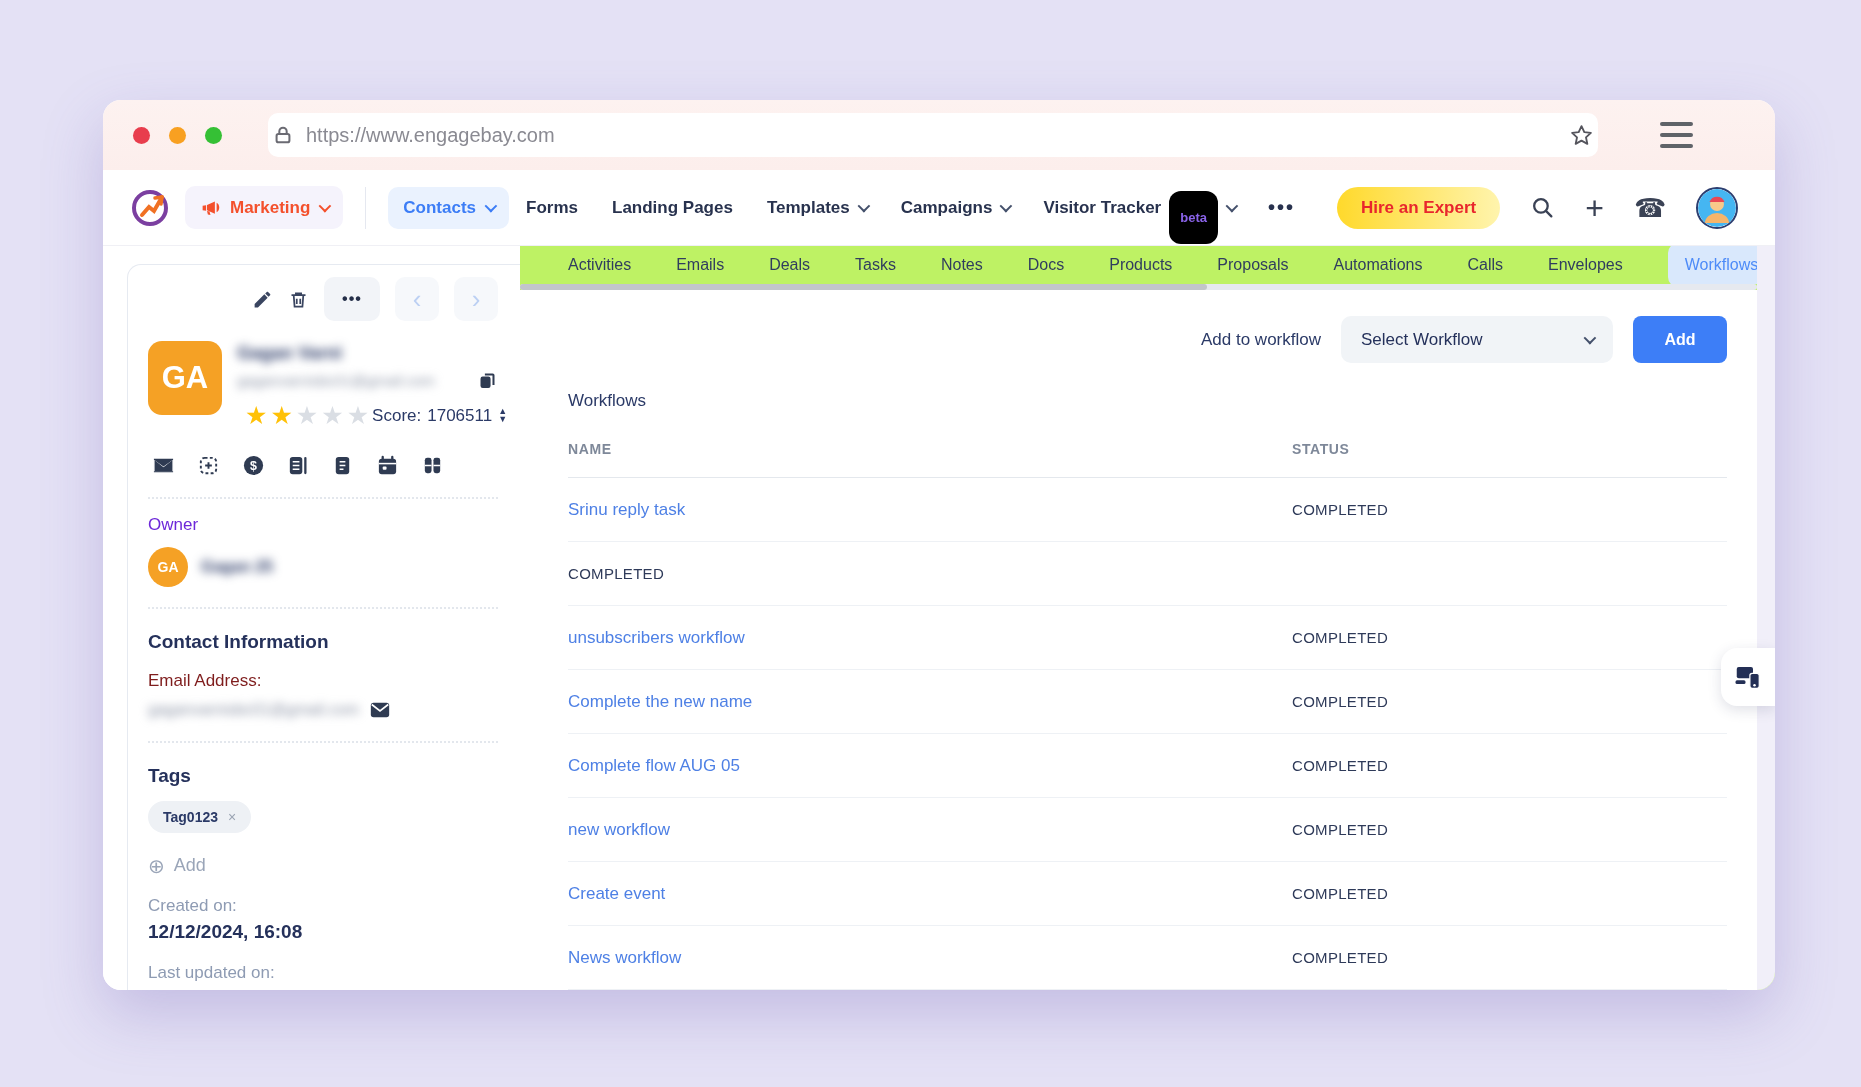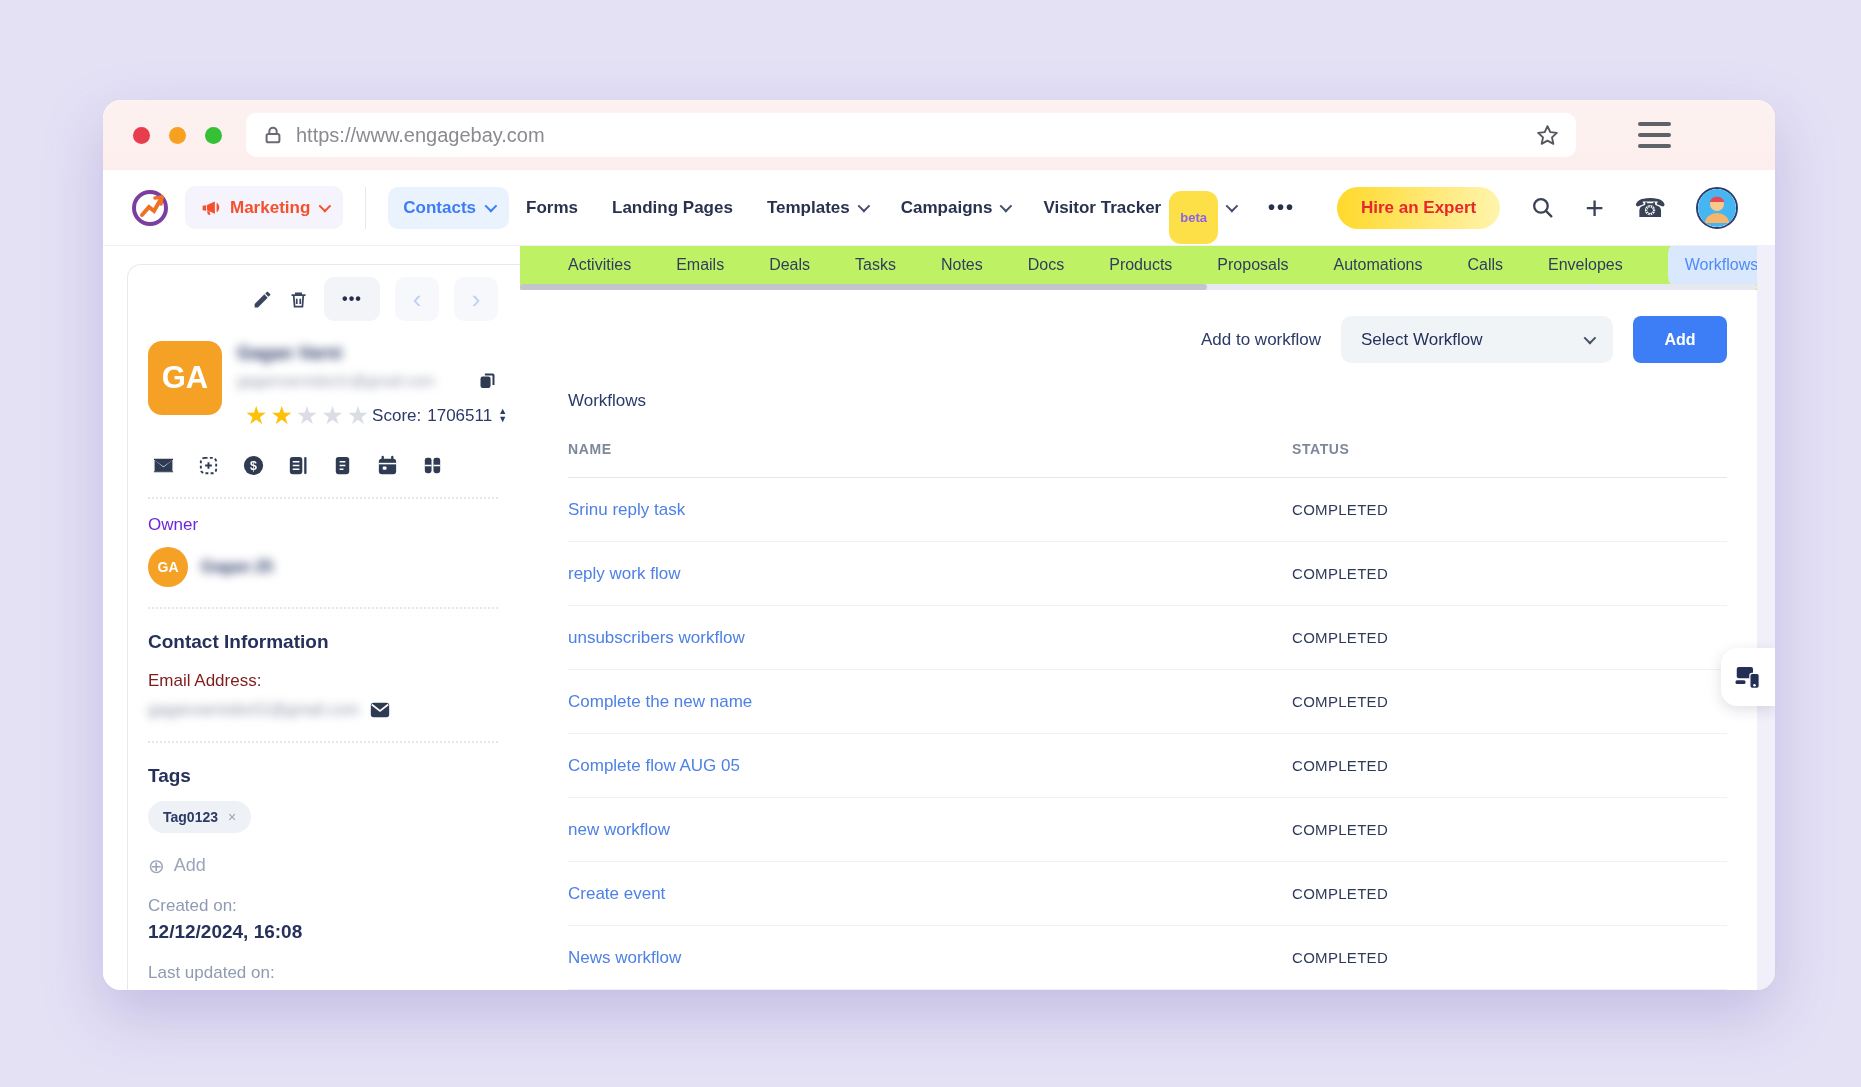--- a/index.html
+++ b/index.html
@@ -18,43 +18,43 @@
   }
   
   .chrome{
     height:70px; background:linear-gradient(180deg,#fdf2f0,#fceeec);
     display:flex; align-items:center; padding:0 30px;
   }
   .dots{ display:flex; gap:19px; }
   .dot{ width:17px; height:17px; border-radius:50%; }
   .dot.red{ background:#e83d4d; } .dot.yellow{ background:#f8a021; } .dot.green{ background:#35c035; }
   .urlbar{
-    margin-left:24px; flex:0 0 1330px; height:44px; background:#fff; border-radius:10px;
-    display:flex; align-items:center; padding:0 16px; gap:12px;
+    margin-left:46px; flex:0 0 1330px; height:44px; background:#fff; border-radius:10px;
+    display:flex; align-items:center; padding:0 4px; gap:12px;
     color:#8a8a92; font-size:20px;
   }
   .urlbar .spacer{ flex:1; }
   .hamburger{ margin-left:62px; display:flex; flex-direction:column; gap:7px; cursor:pointer; }
   .hamburger span{ display:block; width:33px; height:4px; background:#5f6368; border-radius:2px; }
   
   .nav{
     height:76px; background:#fff; display:flex; align-items:center;
     padding:0 26px; gap:0; border-bottom:1px solid #f0f0f5; white-space:nowrap;
   }
   .navlabel{ font-weight:bold; font-size:17px; color:#28324e; }
   .pill{ display:flex; align-items:center; gap:9px; border-radius:10px; padding:11px 15px; cursor:pointer; }
   .pill.marketing{ background:#f5f3fc; color:#f4502c; margin-left:14px;justify-content:space-between; }
   .pill.marketing .navlabel{ color:#f4502c; }
   .pill.contacts{ background:#eaf2fe; }
   .pill.contacts .navlabel{ color:#3c7df6; }
   .vdivider{ width:1px; height:42px; background:#e5e8f0; margin:0 22px; }
   .navitem{ display:flex; align-items:center; gap:8px; margin:0 17px; cursor:pointer; }
   .chev{ width:9px; height:9px; border-right:2px solid #44506b; border-bottom:2px solid #44506b; transform:rotate(45deg) translateY(-2px); }
   .chev.orange{ border-color:#f4502c; }
-  .beta{ background:#fde047; color:#8a63e8; font-size:13px; font-weight:bold; padding:19px 11px; border-radius:12px;margin-top:19px; }
+  .beta{ background:#000000; color:#8a63e8; font-size:13px; font-weight:bold; padding:19px 11px; border-radius:12px;margin-top:19px; }
   .more-nav{ font-size:20px; font-weight:bold; color:#28324e; letter-spacing:2px; margin:0 16px; cursor:pointer; }
   .hire{
     margin-left:26px; background:linear-gradient(90deg,#ffd92b,#fff4ad);
     border-radius:22px; padding:11px 24px; color:#e8262d; font-weight:bold; font-size:17px; cursor:pointer;
   }
   .navicons{ display:flex; align-items:center; gap:30px; margin-left:30px; }
   .phone-glyph{ font-size:26px; color:#3a4255; line-height:1; cursor:pointer; }
   .plus-glyph{ font-size:32px; font-weight:300; color:#3a4255; line-height:1; cursor:pointer; }
   .avatar-top{ width:42px; height:42px; border-radius:50%; overflow:hidden; border:2px solid #2c3e70; cursor:pointer; }
   
@@ -427,21 +427,20 @@
         <div class="tbl-head">
           <span>NAME</span>
           <span>STATUS</span>
         </div>
 
         <div class="tbl-row">
           <span class="wf-link">Srinu reply task</span>
           <span class="wf-status">COMPLETED</span>
         </div>
         <div class="tbl-row">
-          <span class="wf-link">reply work flow</span>
           <span class="wf-status">COMPLETED</span>
         </div>
         <div class="tbl-row">
           <span class="wf-link">unsubscribers workflow</span>
           <span class="wf-status">COMPLETED</span>
         </div>
         <div class="tbl-row">
           <span class="wf-link">Complete the new name</span>
           <span class="wf-status">COMPLETED</span>
         </div>

